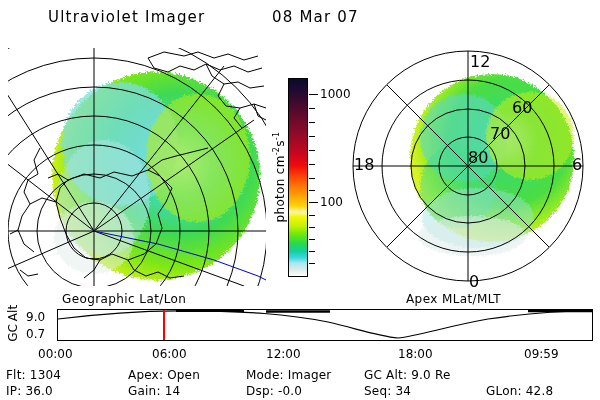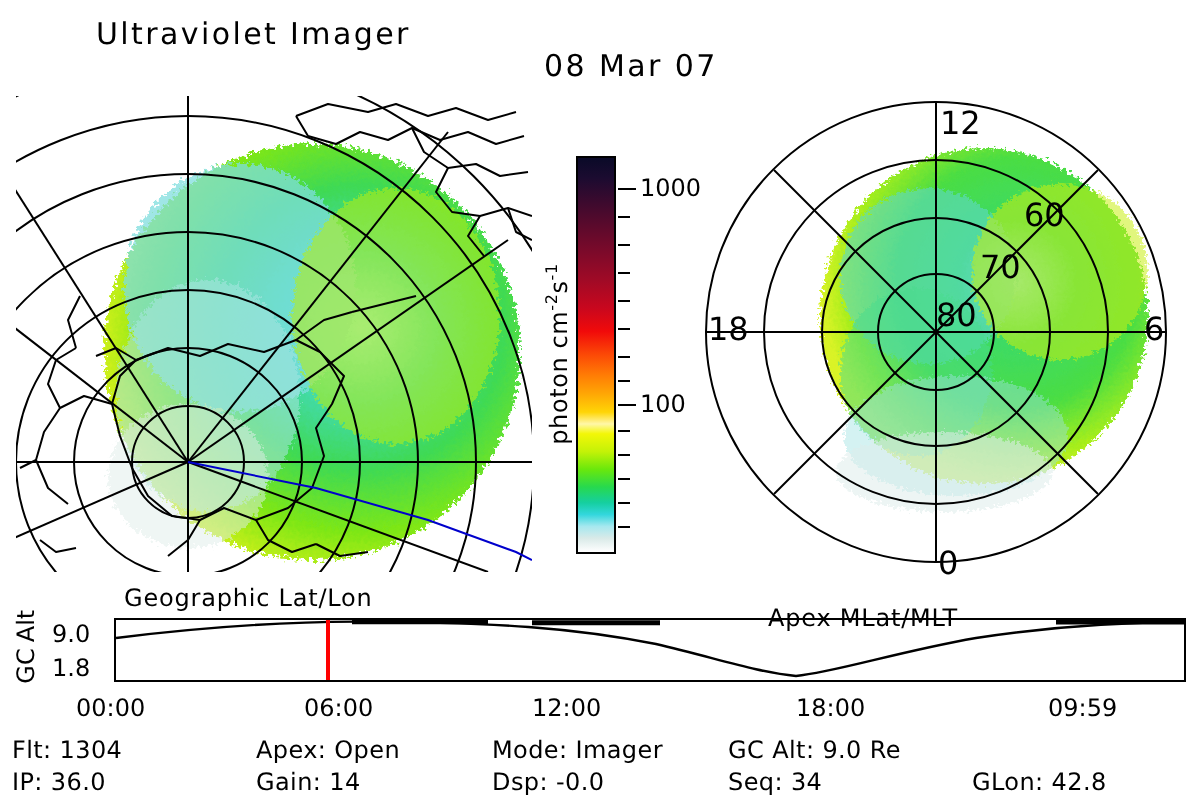--- a/index.html
+++ b/index.html
@@ -5,21 +5,21 @@
   html,body{margin:0;padding:0;background:#ffffff;}
   body{width:600px;height:400px;overflow:hidden;
        font-family:"DejaVu Sans","Liberation Sans",sans-serif;color:#000;}
   #app{position:relative;width:600px;height:400px;}
 
   .abs{position:absolute;}
 
   
   .hdr{top:8px;font-size:15px;letter-spacing:1.2px;white-space:nowrap;}
   #hdr-title{left:48px;}
-  #hdr-date{left:272px;margin-top:16px;}
+  #hdr-date{left:272px;}
   #hdr-time{left:428px;}
 
   
   .caption{font-size:12px;white-space:nowrap;letter-spacing:.4px;}
 
   
   #cbar-wrap{left:288px;top:78px;width:20px;height:199px;}
   #cbar{width:20px;height:199px;border:1px solid #000;box-sizing:border-box;}
   .cb-tick{position:absolute;left:21px;width:6px;height:1px;background:#000;}
   .cb-tick.major{width:9px;}
@@ -204,28 +204,28 @@
 
     <div class="plab" style="left:118px;top:2px;">12</div>
     <div class="plab" style="left:2px;top:105px;">18</div>
     <div class="plab" style="left:220px;top:105px;">6</div>
     <div class="plab" style="left:117px;top:222px;">0</div>
 
     <div class="plab" style="left:160px;top:48px;">60</div>
     <div class="plab" style="left:138px;top:74px;">70</div>
     <div class="plab" style="left:116px;top:98px;">80</div>
   </div>
-  <div class="abs caption" style="left:384px;top:292px;margin-top:10px;">Apex MLat/MLT</div>
+  <div class="abs caption" style="left:406px;top:292px;">Apex MLat/MLT</div>
 
   <div class="abs" id="strip-lab">
     <span style="top:10px;">Alt</span>
     <span style="top:30px;">GC</span>
   </div>
   <div class="abs" id="strip-ytick-hi">9.0</div>
-  <div class="abs" id="strip-ytick-lo">1.8</div>
+  <div class="abs" id="strip-ytick-lo">0.7</div>
 
   <div class="abs" id="strip-plot">
     <svg width="534" height="30" viewBox="0 0 534 30" preserveAspectRatio="none">
       <path d="M0,9 C40,4 80,1 120,0.8 C190,1 230,4 270,12
                C300,19 320,26 340,28 C360,26 390,16 430,9
                C470,3 505,1 534,1" stroke="#000" stroke-width="1.2" fill="none"></path>
       <path d="M118,0.6 L186,0.6" stroke="#000" stroke-width="3" fill="none"></path>
       <path d="M208,1.4 L272,1.4" stroke="#000" stroke-width="2.5" fill="none"></path>
       <path d="M470,0.8 L534,0.8" stroke="#000" stroke-width="3" fill="none"></path>
     </svg>

